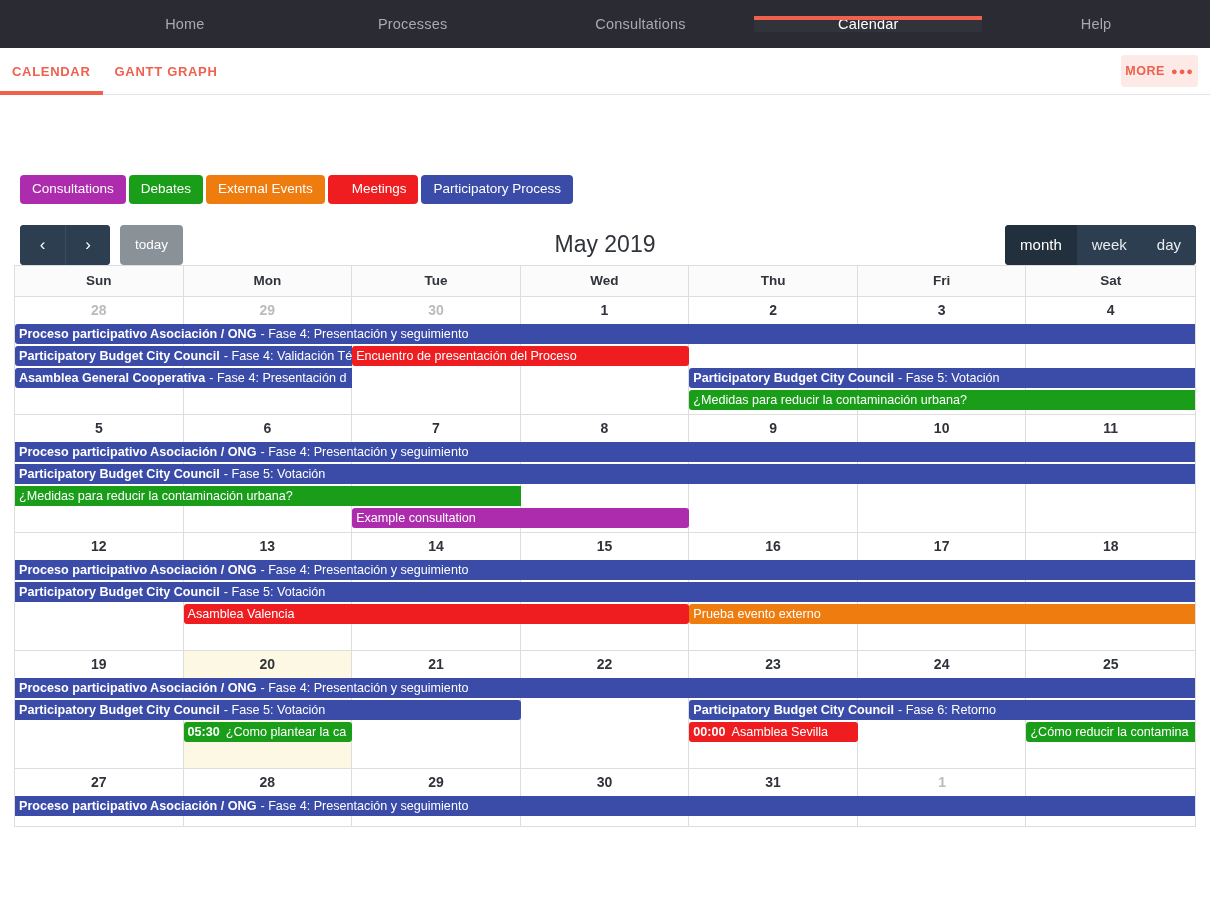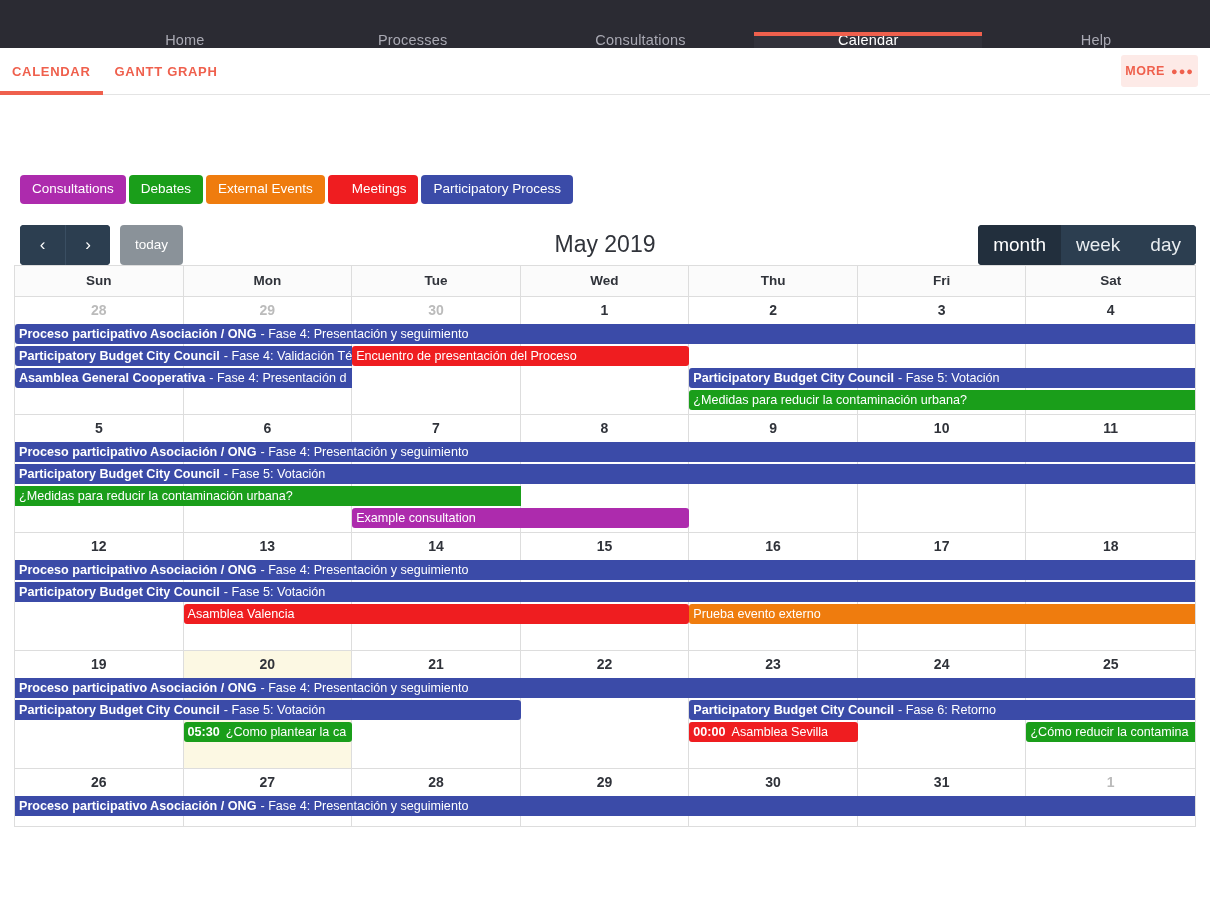--- a/index.html
+++ b/index.html
@@ -8,21 +8,21 @@
     font-family: "Liberation Sans", sans-serif;
     background: #ffffff;
     overflow: hidden;
   }
 
   
   .topbar {
     height: 48px;
     background: #2b2b33;
     display: flex;
-    align-items: flex-end;
+    align-items: center;
     position: relative;
     padding-left: 36px;
   }
   .nav-spacer { width: 35px; flex: 0 0 auto; }
   .nav-item {
     flex: 1 1 0;
     display: flex;
     align-items: center;
     justify-content: center;
     color: #a9a9b3;
@@ -164,21 +164,21 @@
     background: #2c3e50;
     border-radius: 4px;
     overflow: hidden;
   }
   .view-btn {
     background: #2c3e50;
     border: none;
     color: #e9edf0;
     height: 40px;
     padding: 0 15px;
-    font-size: 19px;
+    font-size: 15px;
     cursor: pointer;
   }
   .view-btn.active { background: #222f3d; color: #ffffff; }
 
   
   .calendar {
     border: 1px solid #dddddd;
     border-top: 1px solid #dddddd;
   }
   .dow-row {
@@ -532,21 +532,20 @@
           <div class="bg-row">
             <div class="bg-cell"></div>
             <div class="bg-cell"></div>
             <div class="bg-cell"></div>
             <div class="bg-cell"></div>
             <div class="bg-cell"></div>
             <div class="bg-cell"></div>
             <div class="bg-cell"></div>
           </div>
           <div class="num-row" style="position: relative; z-index: 1;">
-            <div class="daynum">26</div>
             <div class="daynum">27</div>
             <div class="daynum">28</div>
             <div class="daynum">29</div>
             <div class="daynum">30</div>
             <div class="daynum">31</div>
             <div class="daynum other">1</div>
           </div>
           <div class="events">
             <div class="erow">
               <div class="ev edge-l edge-r" style="grid-column: 1 / span 7; background: rgb(59, 75, 168);">

